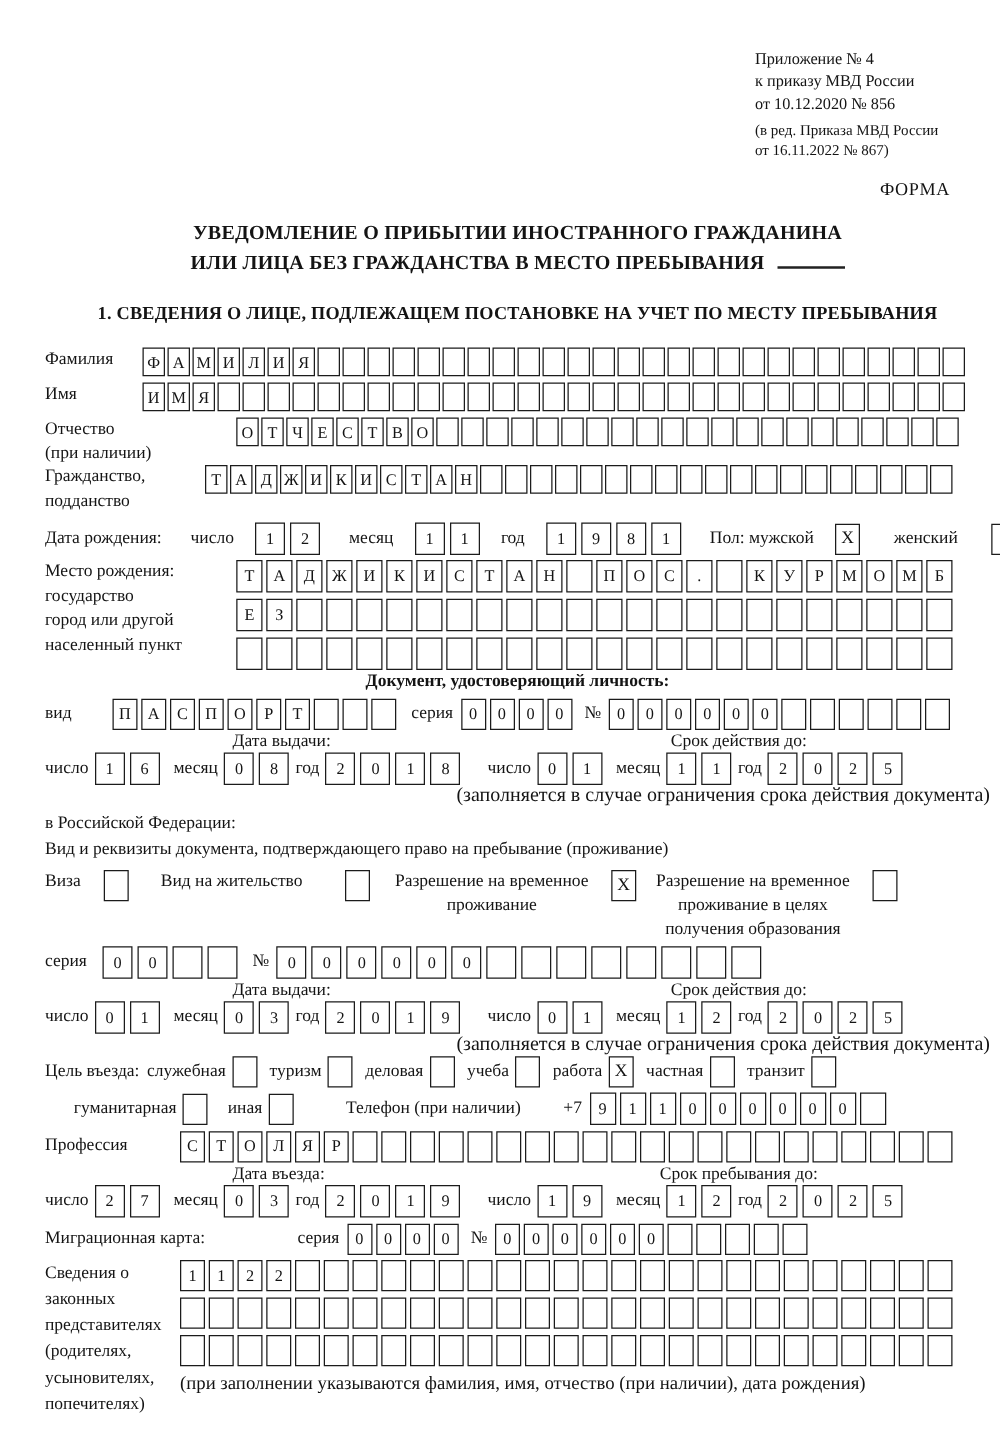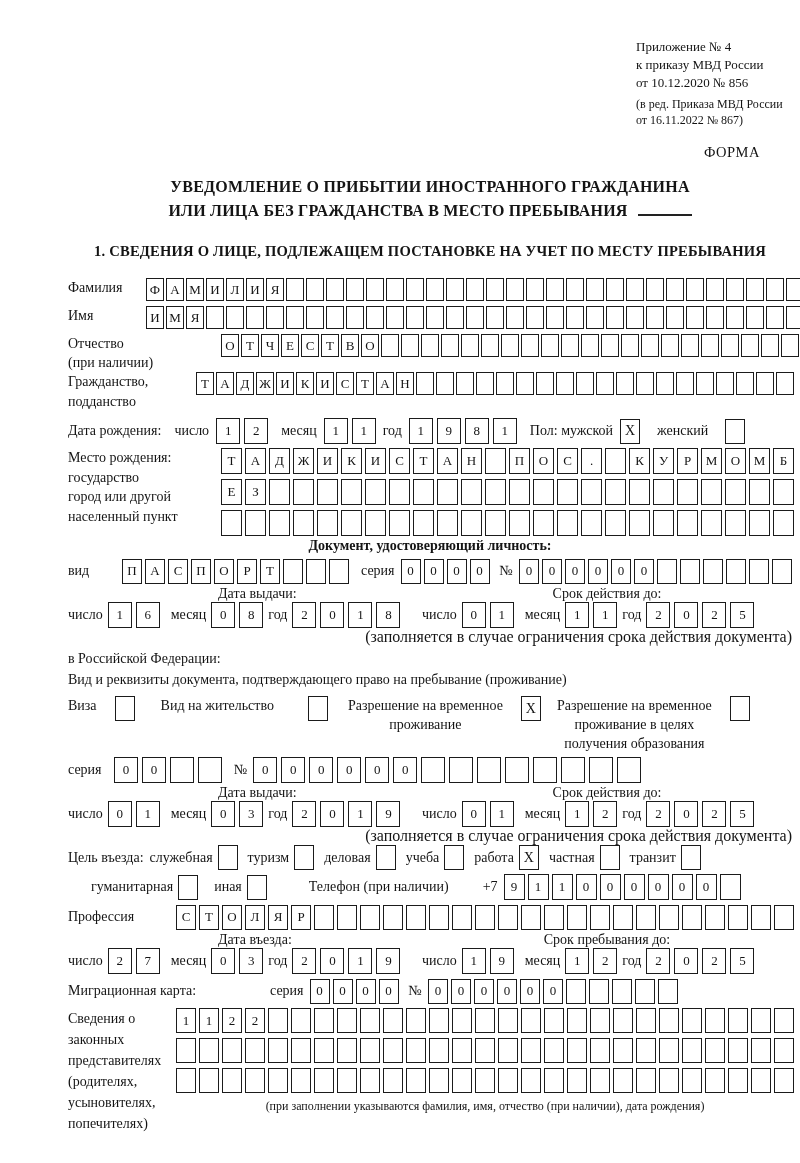--- a/index.html
+++ b/index.html
@@ -1,20 +1,20 @@
 <!DOCTYPE html>
 <html><head>
 <meta charset="utf-8">
 <style>
   * { margin:0; padding:0; box-sizing:border-box; }
   body { background:#ffffff; }
   .page {
     width:800px; height:1163px; background:#ffffff; color:#141414;
     font-family:"Liberation Serif", serif; font-size:14px;
-    padding:38px 8px 0 68px; position:relative; overflow:hidden;
+    padding:38px 8px 0 36px; position:relative; overflow:hidden;
   }
   .appendix { margin-left:568px; font-size:13px; line-height:1.38; }
   .appendix .edit-block { margin-top:4px; font-size:12px; line-height:1.35; }
   .forma { margin-top:16px; text-align:right; padding-right:32px; font-weight:normal; font-size:14.5px; letter-spacing:.5px; }
   .title { margin-top:14px; text-align:center; font-weight:bold; font-size:16px; line-height:24px; letter-spacing:.2px; }
   .uline { display:inline-block; width:54px; border-bottom:2px solid #222; height:.95em; margin-left:10px; }
   .sec-head { margin-top:20px; text-align:center; font-weight:bold; font-size:14.6px; letter-spacing:.2px; }
 
   .frow { display:flex; align-items:flex-start; }
   .flabel { flex:none; font-size:14px; line-height:1.4; }
@@ -29,21 +29,21 @@
   .cells.xxl { gap:4px; } .cells.xxl .cell { width:24px; height:26px; }
 
   .cbox { flex:none; width:20px; height:25px; border:1.5px solid #1b1b1b; background:#fff;
           display:inline-flex; align-items:center; justify-content:center; font-size:14px; }
 
   .stack { display:flex; flex-direction:column; gap:5px; }
 
   .r-surname{margin-top:18px} .r-name{margin-top:5px} .r-patronymic{margin-top:5px}
   .r-patronymic .flabel{line-height:19px}
   .r-citizenship{margin-top:0} .r-citizenship .flabel{line-height:20px}
-  .r-birthdate{margin-top:6px; align-items:center; gap:7px}
+  .r-birthdate{margin-top:6px; align-items:center; gap:17px}
   .r-birthplace{margin-top:4px}
   .doc-heading{margin-top:2px; text-align:center; font-weight:bold; font-size:14px}
   .r-vid{margin-top:4px; align-items:center}
   .dhead{display:flex; font-size:14px; margin-top:2px}
   .dh-left{width:354px; padding-left:150px}
   .dh-right{flex:1; text-align:center}
   .drow{display:flex; margin-top:0}
   .dleft{width:354px; display:flex; align-items:center; gap:5px}
   .dright{display:flex; align-items:center; gap:5px}
   .dlabel{font-size:14px; flex:none}
@@ -52,21 +52,21 @@
   .r-options{margin-top:8px}
   .opt{display:flex; align-items:flex-start; gap:18px}
   .opt .olabel{text-align:center; font-size:14px; line-height:19px}
   .r-series2{margin-top:4px; align-items:center}
   .r-purpose{margin-top:0; align-items:center}
   .pitem{display:flex; align-items:center; gap:5px; margin-left:10px}
   .r-purpose2{margin-top:4px; align-items:center}
   .r-profession{margin-top:4px; align-items:center}
   .r-migration{margin-top:4px; align-items:center}
   .r-reps{margin-top:4px}
-  .rep-note{margin-top:6px; text-align:center; font-size:12px}
+  .rep-note{margin-top:6px; text-align:left; font-size:15px}
   .gap6{margin-left:6px} .gap10{margin-left:10px} .gap12{margin-left:12px}
 </style>
 </head>
 <body>
 
 <div class="page">
 
   <div class="appendix">
     <div>Приложение № 4</div>
     <div>к приказу МВД России</div>

